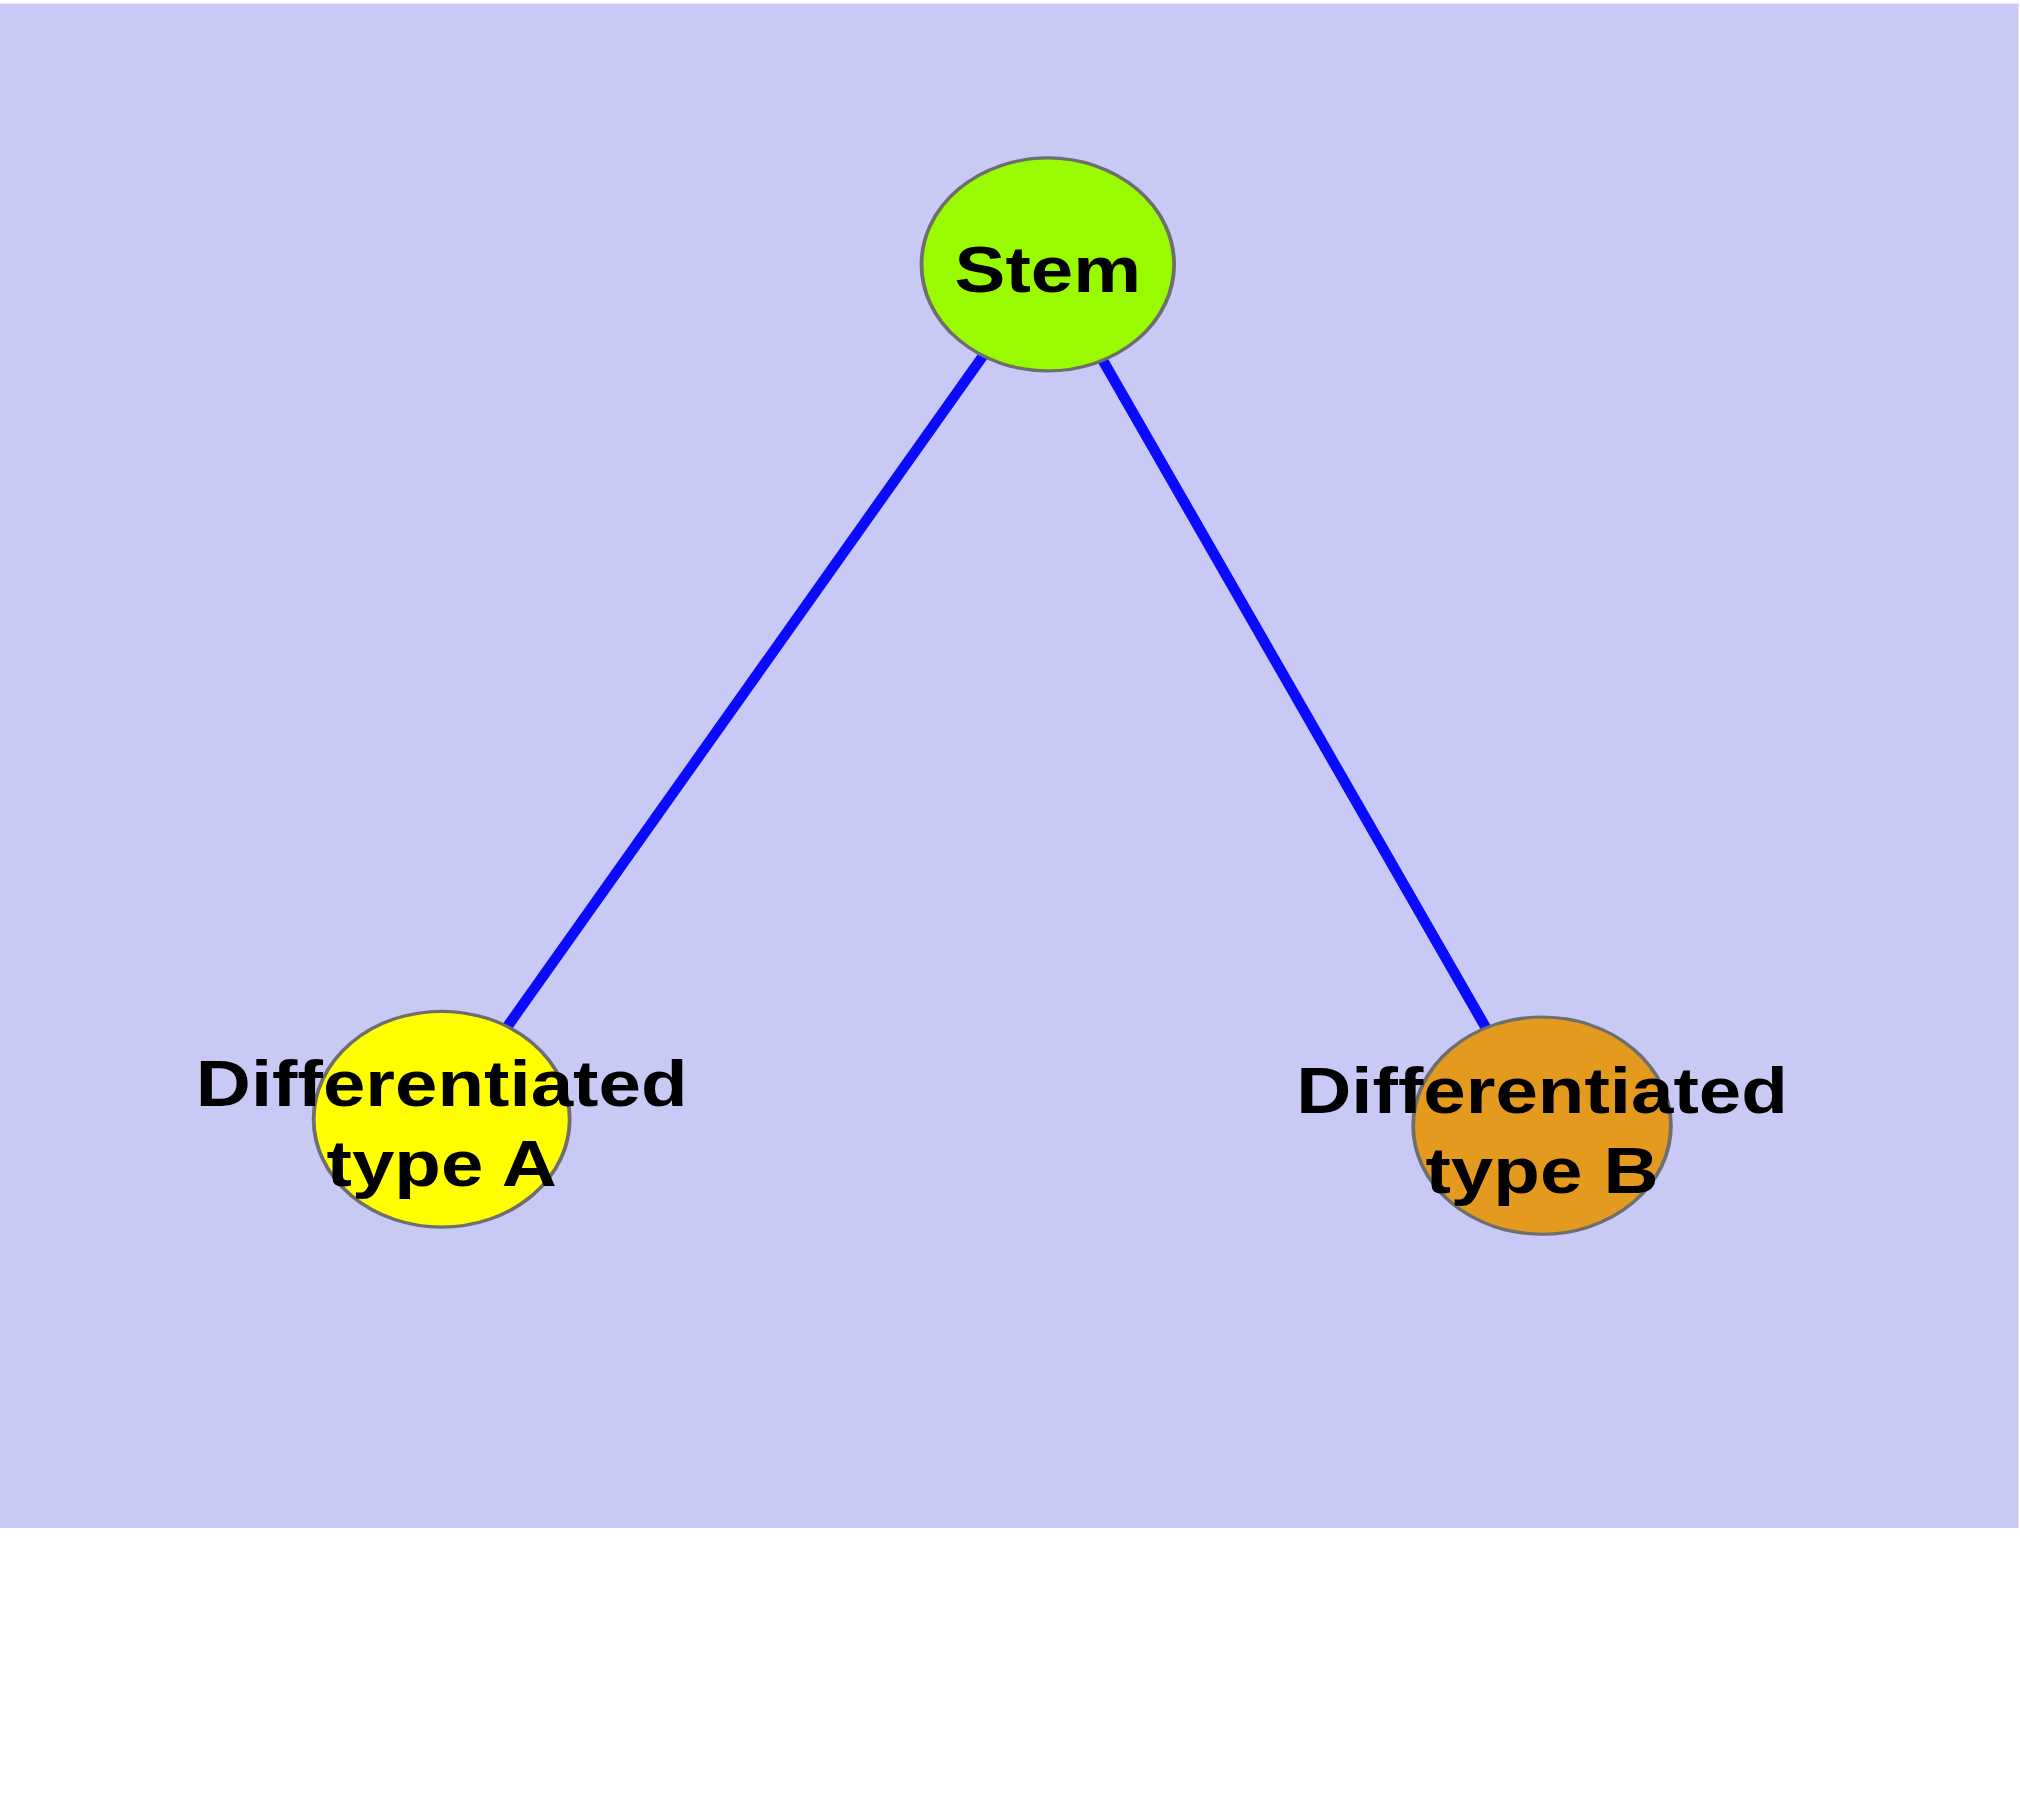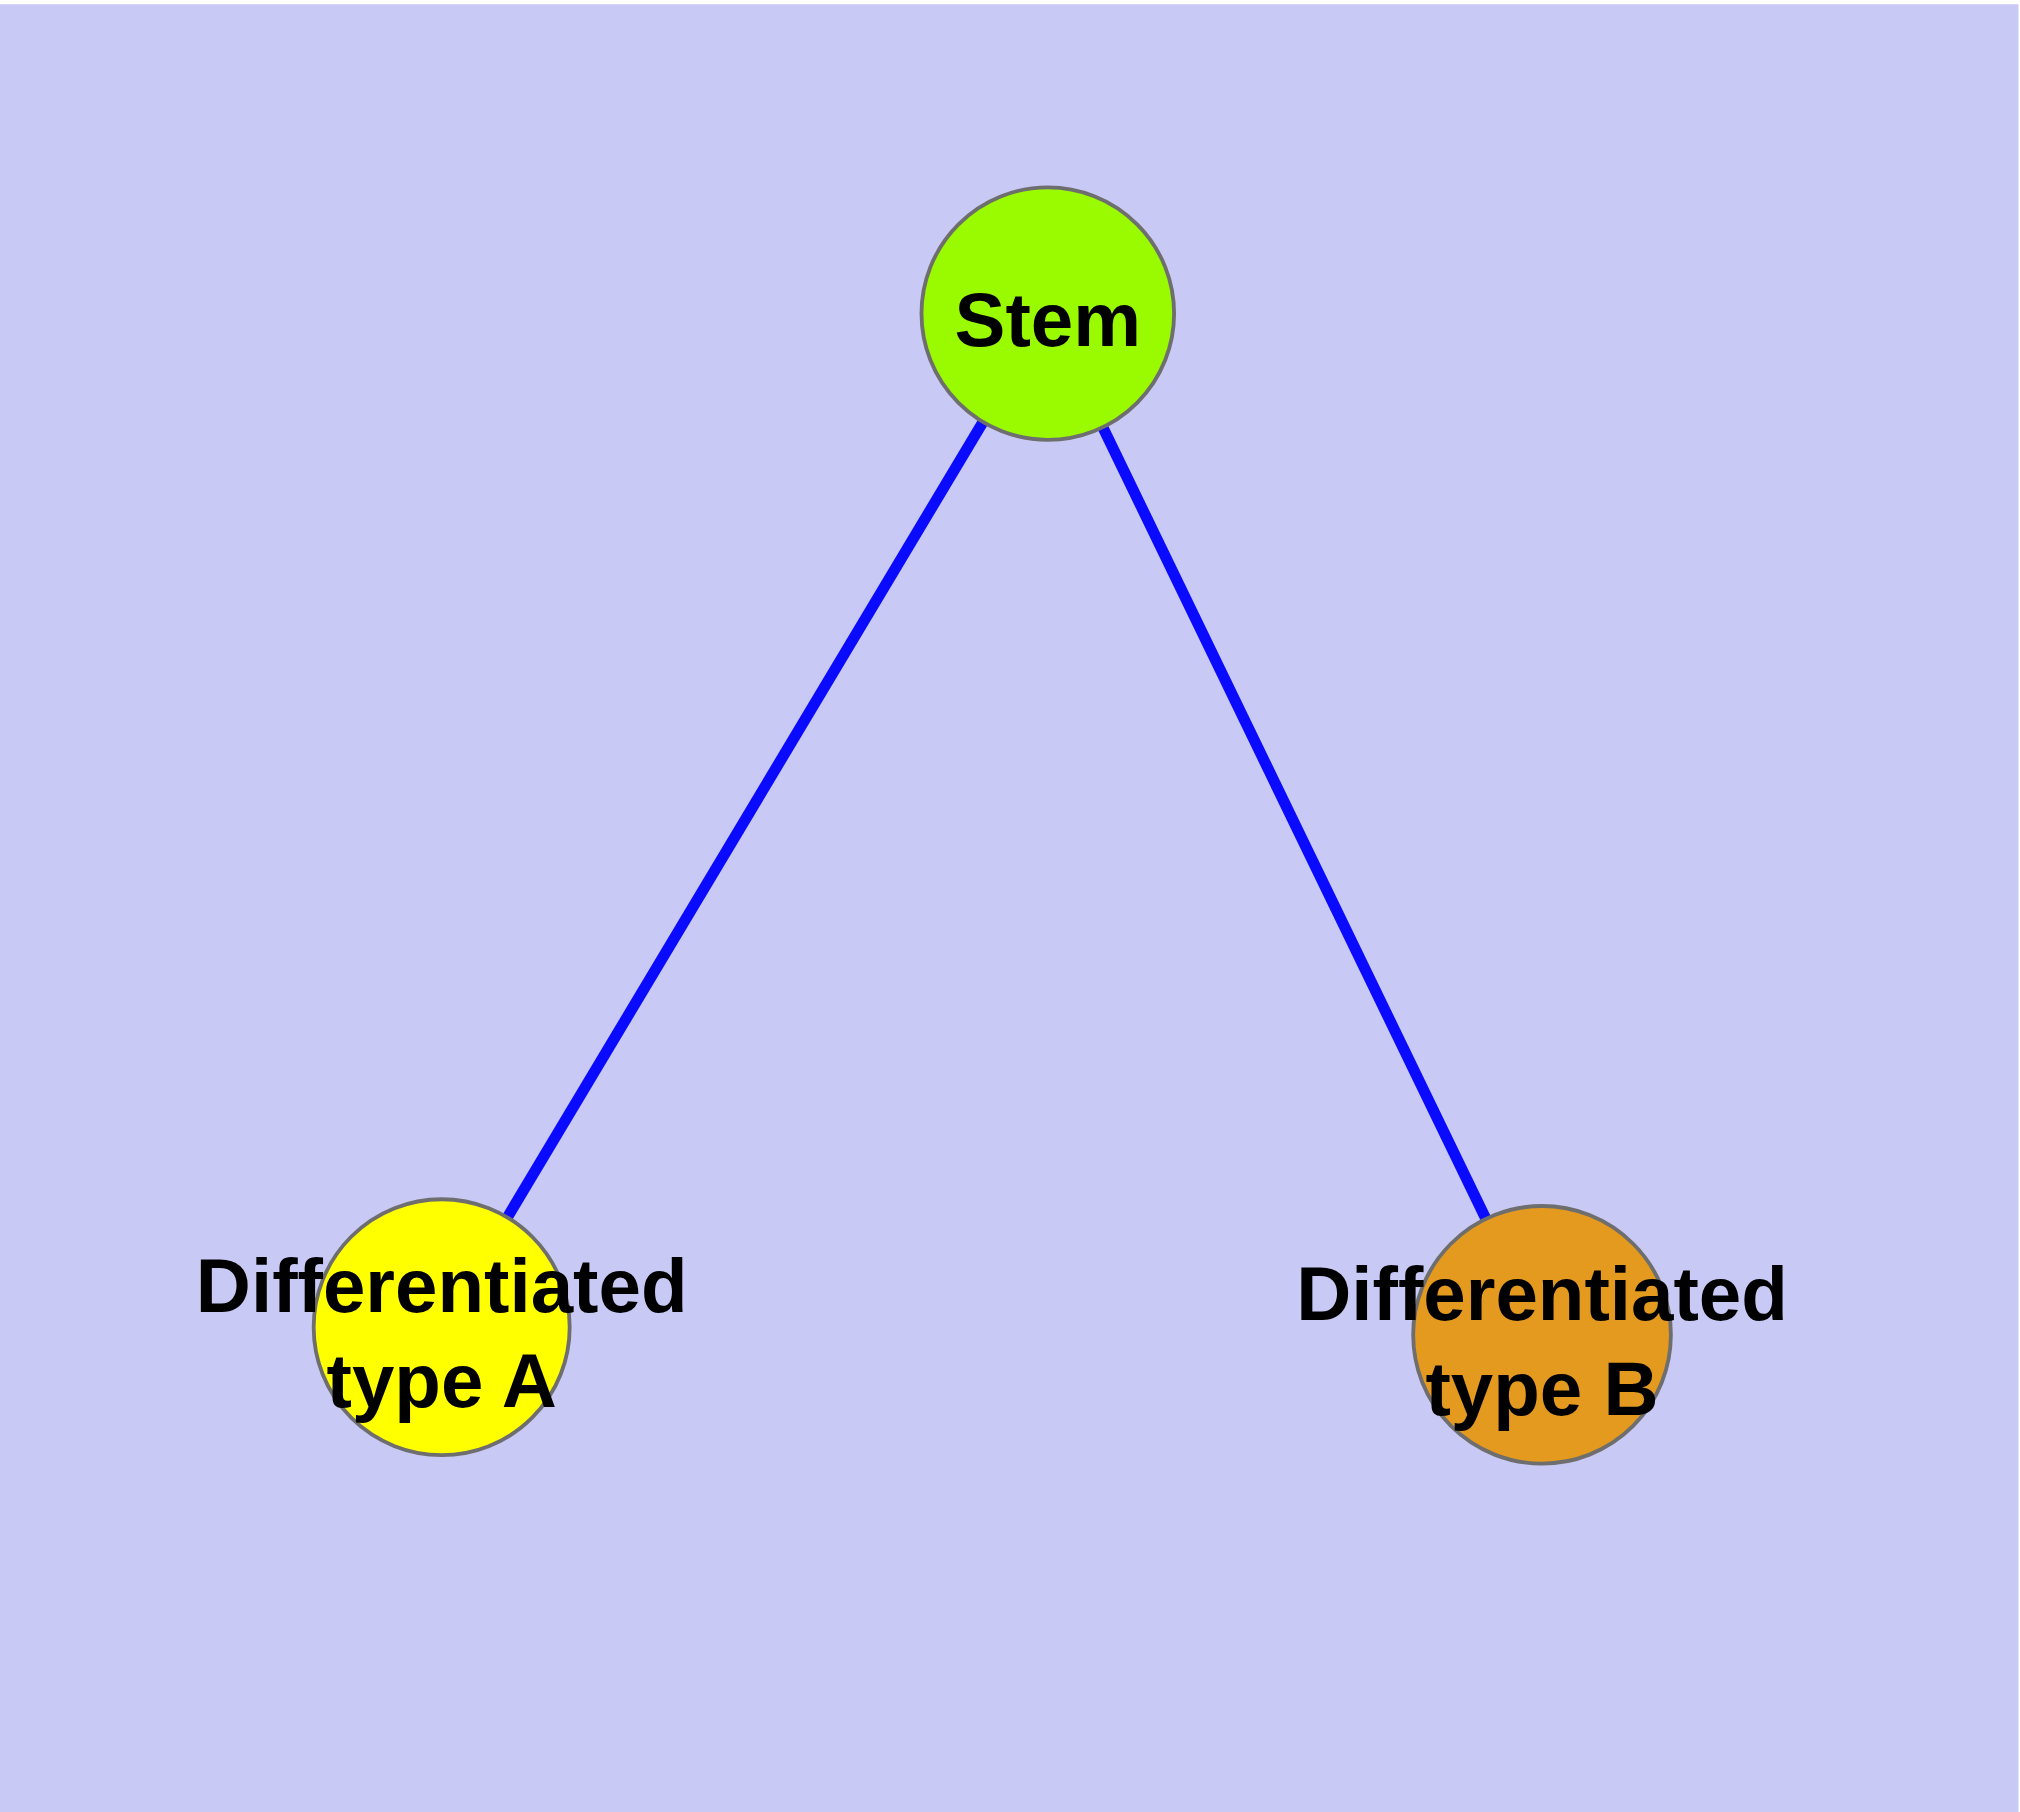--- a/index.html
+++ b/index.html
@@ -4,21 +4,21 @@
 <style>
   html, body {
     margin: 0;
     padding: 0;
     background: #FFFFFF;
     font-family: "Liberation Sans", "DejaVu Sans", sans-serif;
   }
   .stage {
     position: relative;
     width: 2021px;
-    height: 1812px;
+    height: 1528px;
     overflow: hidden;
     background: #FFFFFF;
   }
   .stage svg {
     display: block;
     width: 100%;
     height: 100%;
   }
   .node-label {
     font-family: "Liberation Sans", "DejaVu Sans", sans-serif;

